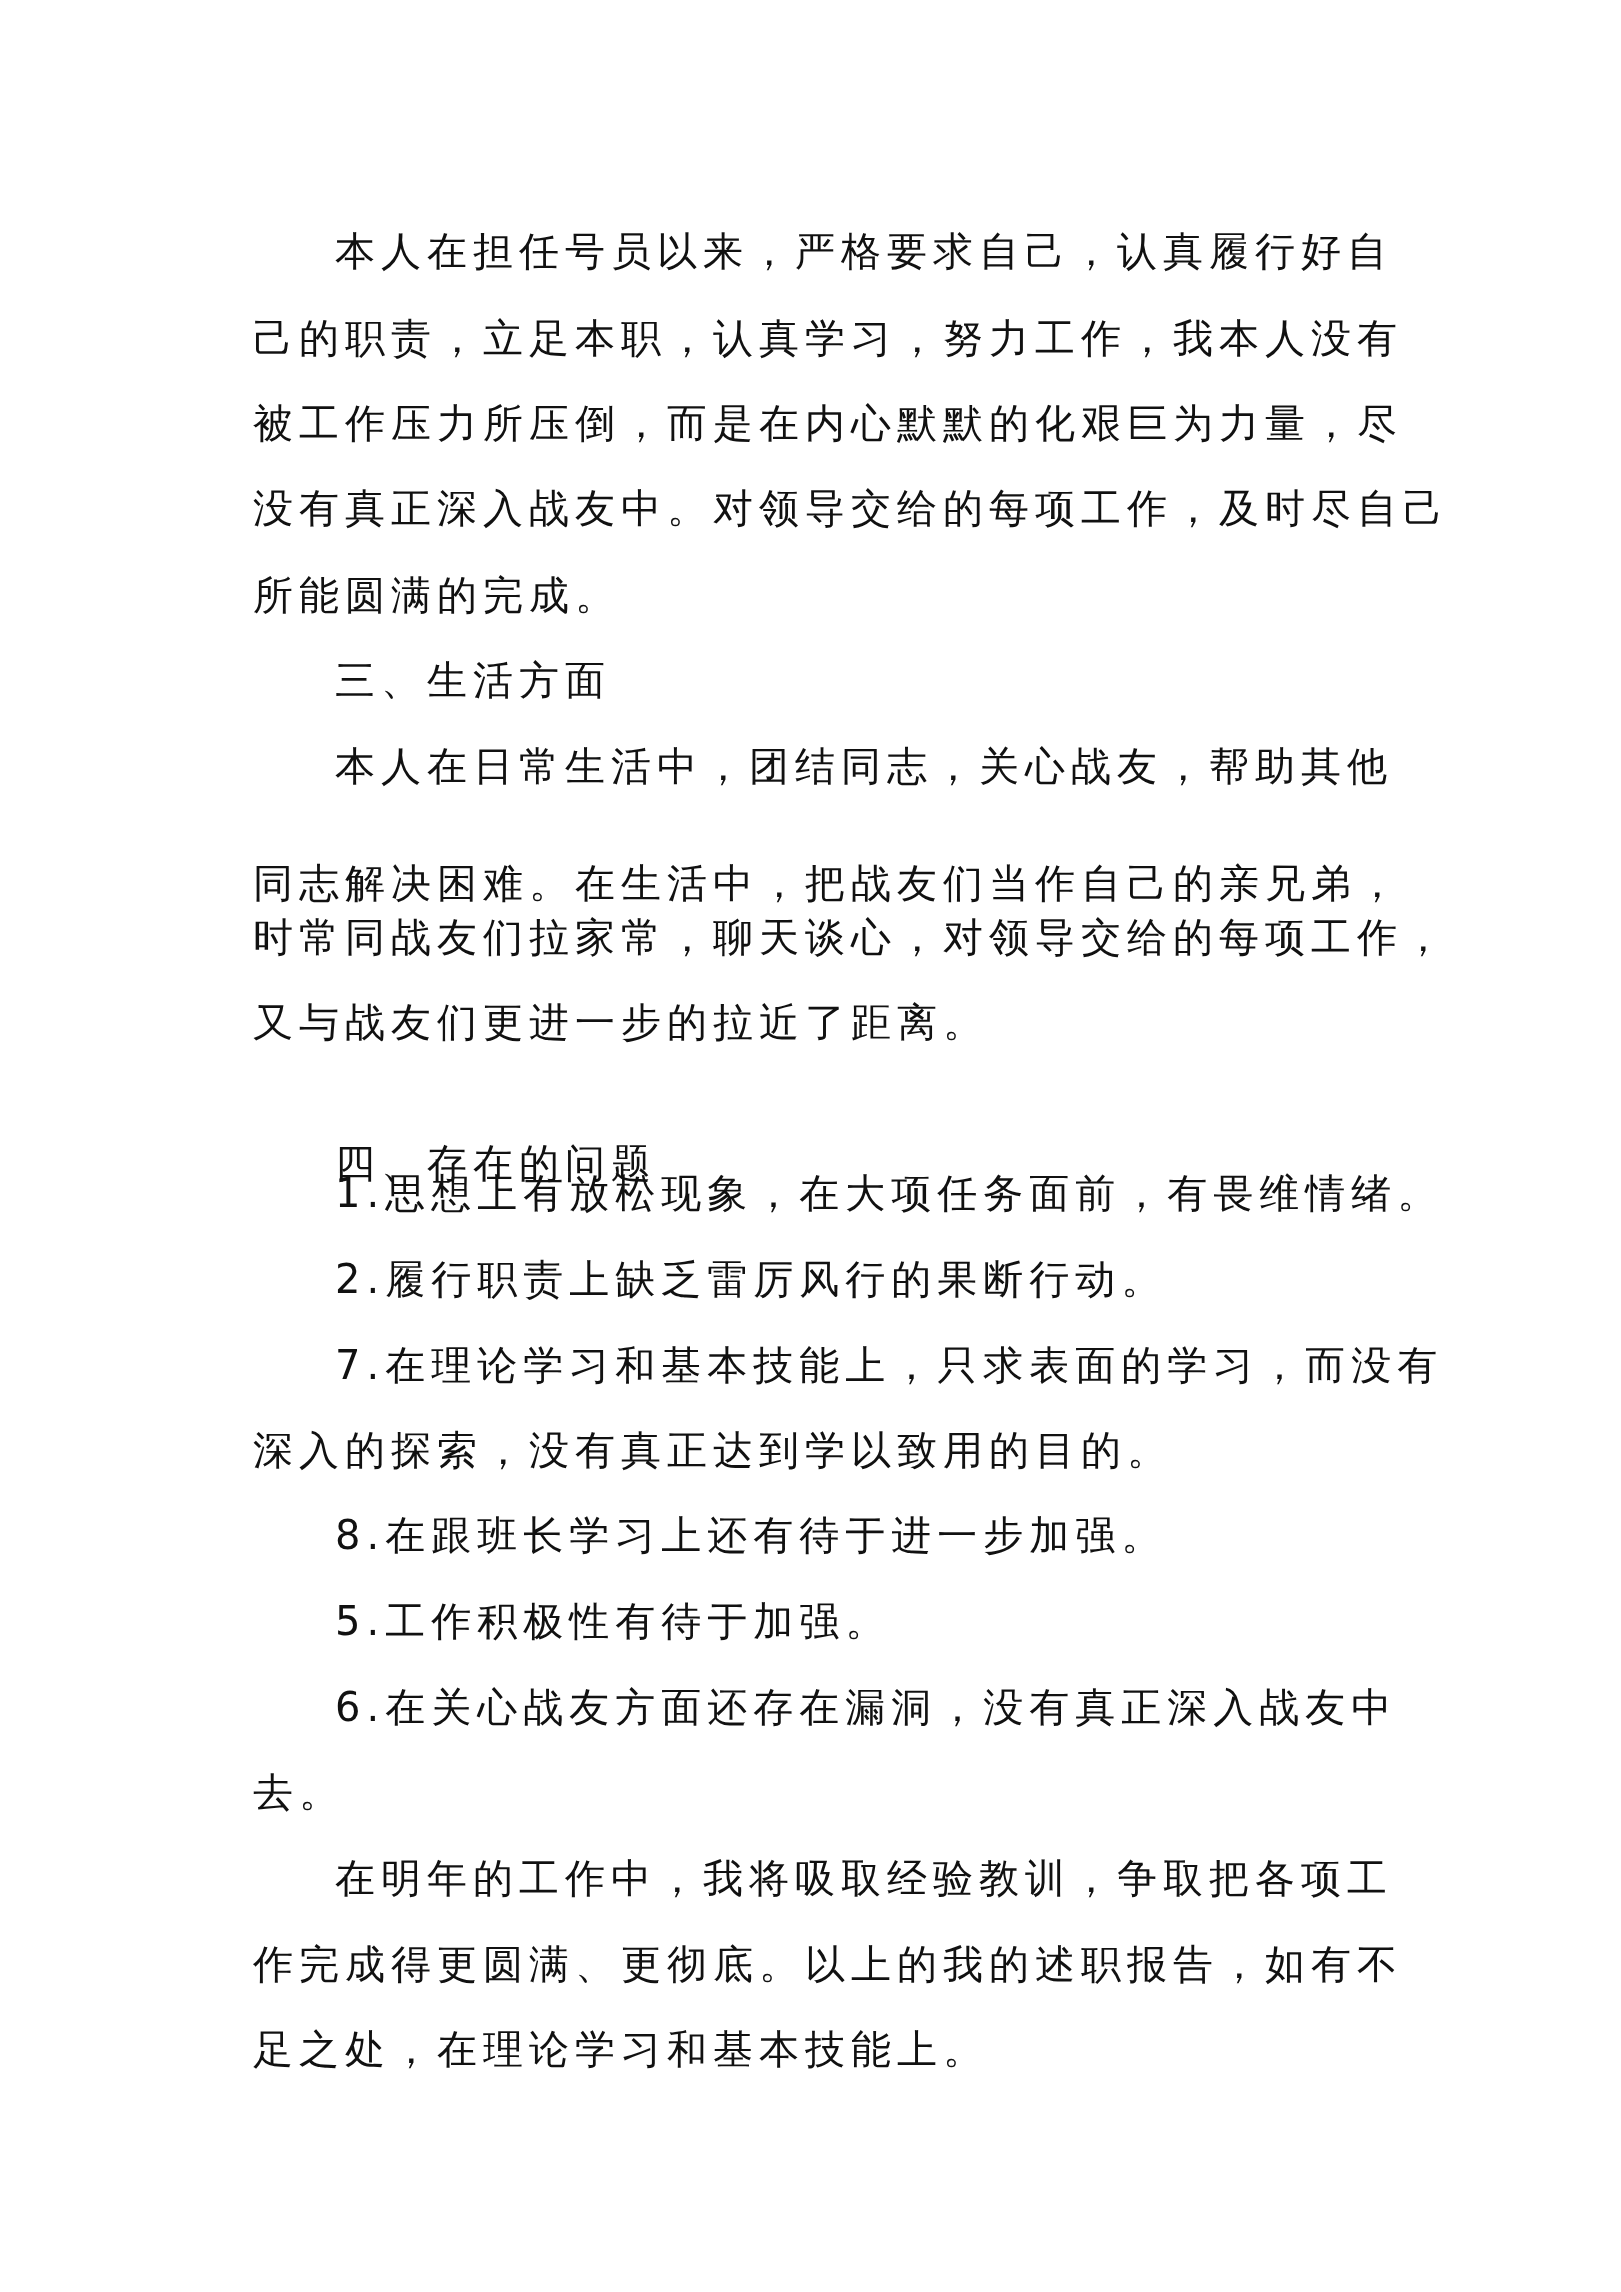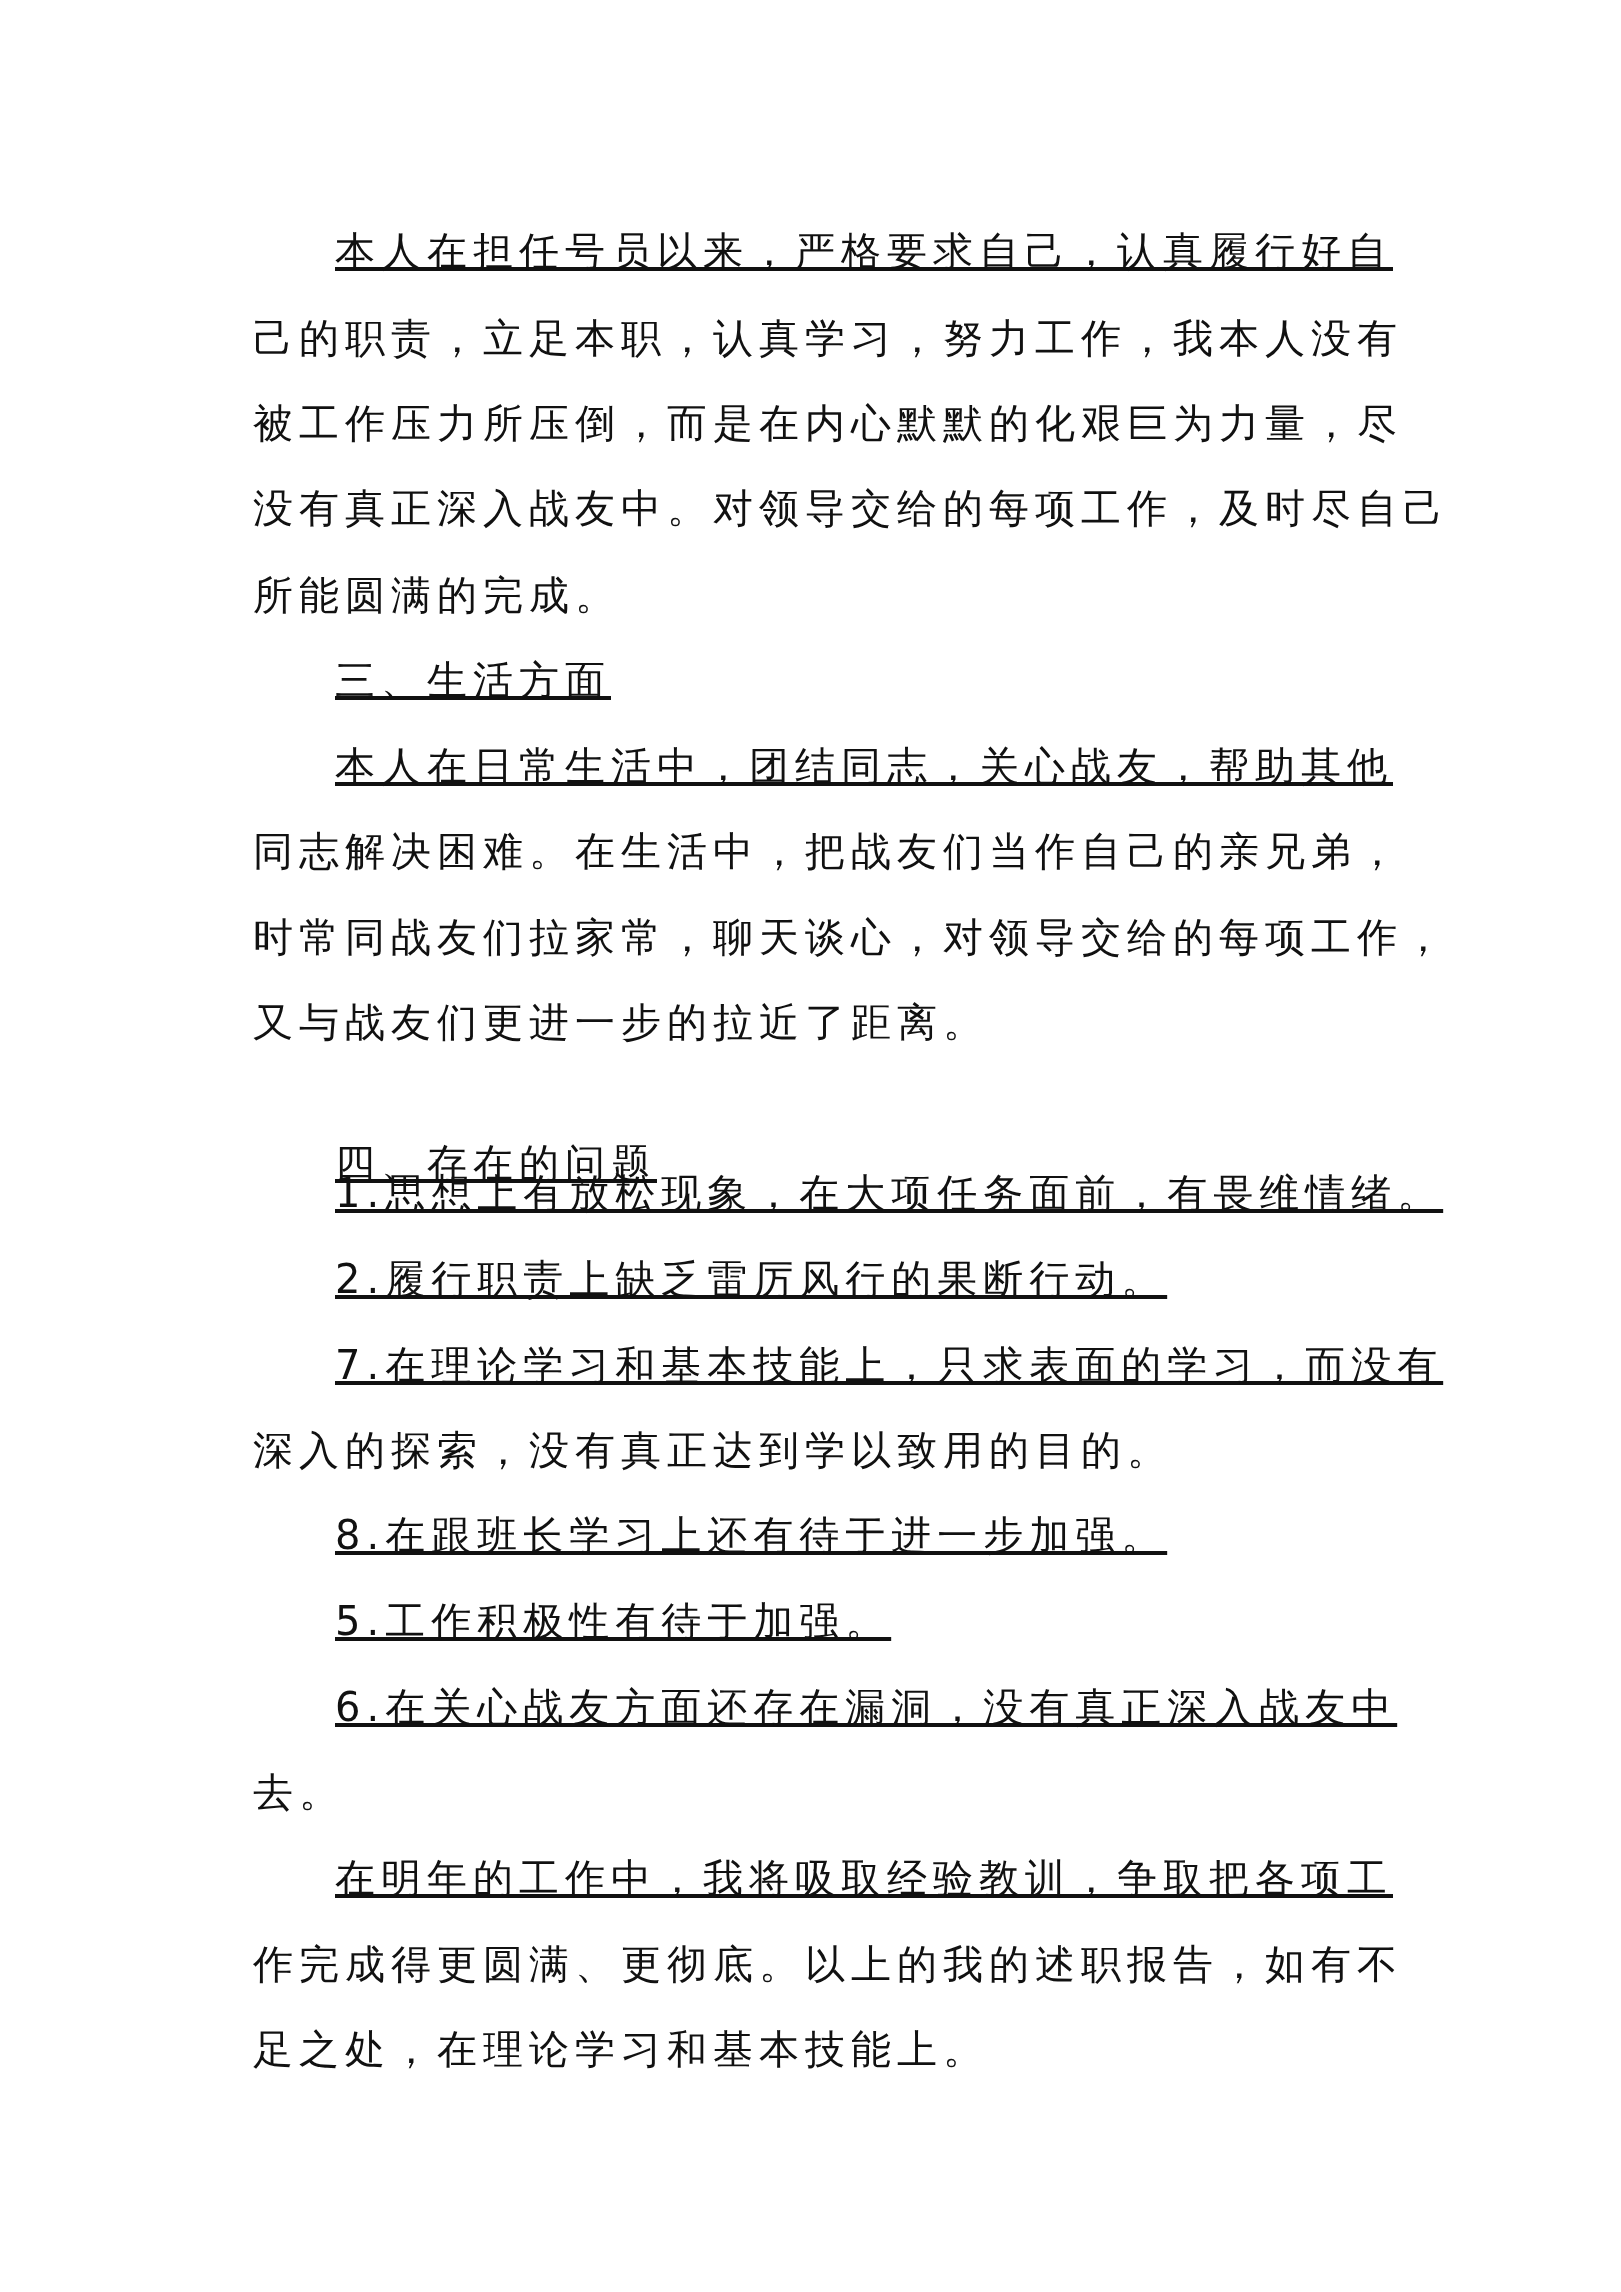--- a/index.html
+++ b/index.html
@@ -23,40 +23,40 @@
     }
     .line {
       position: absolute;
       left: 0;
       height: 59px;
       font-size: 40px;
       line-height: 59px;
       white-space: nowrap;
       letter-spacing: 6px;
     }
-    .indent { left: 82px; text-decoration: underline; }
+    .indent { left: 82px; }
   </style>
 </head>
 <body>
 
 <div class="page">
 
   <div>
     <div class="line indent" style="top:222px">本人在担任号员以来，严格要求自己，认真履行好自</div>
     <div class="line" style="top:309px">己的职责，立足本职，认真学习，努力工作，我本人没有</div>
     <div class="line" style="top:394px">被工作压力所压倒，而是在内心默默的化艰巨为力量，尽</div>
     <div class="line" style="top:479px">没有真正深入战友中。对领导交给的每项工作，及时尽自己</div>
     <div class="line" style="top:566px">所能圆满的完成。</div>
   </div>
 
   <div class="line indent" style="top:651px">三、生活方面</div>
 
   <div>
     <div class="line indent" style="top:737px">本人在日常生活中，团结同志，关心战友，帮助其他</div>
-    <div class="line" style="top:822px">同志解决困难。在生活中，把战友们当作自己的亲兄弟，</div>
+    <div class="line" style="top:854px">同志解决困难。在生活中，把战友们当作自己的亲兄弟，</div>
     <div class="line" style="top:908px">时常同战友们拉家常，聊天谈心，对领导交给的每项工作，</div>
     <div class="line" style="top:993px">又与战友们更进一步的拉近了距离。</div>
   </div>
 
   <div class="line indent" style="top:1134px">四、存在的问题</div>
 
   <div>
     <div class="line indent" style="top:1164px">1.思想上有放松现象，在大项任务面前，有畏维情绪。</div>
     <div class="line indent" style="top:1250px">2.履行职责上缺乏雷厉风行的果断行动。</div>
     <div class="line indent" style="top:1336px">7.在理论学习和基本技能上，只求表面的学习，而没有</div>

